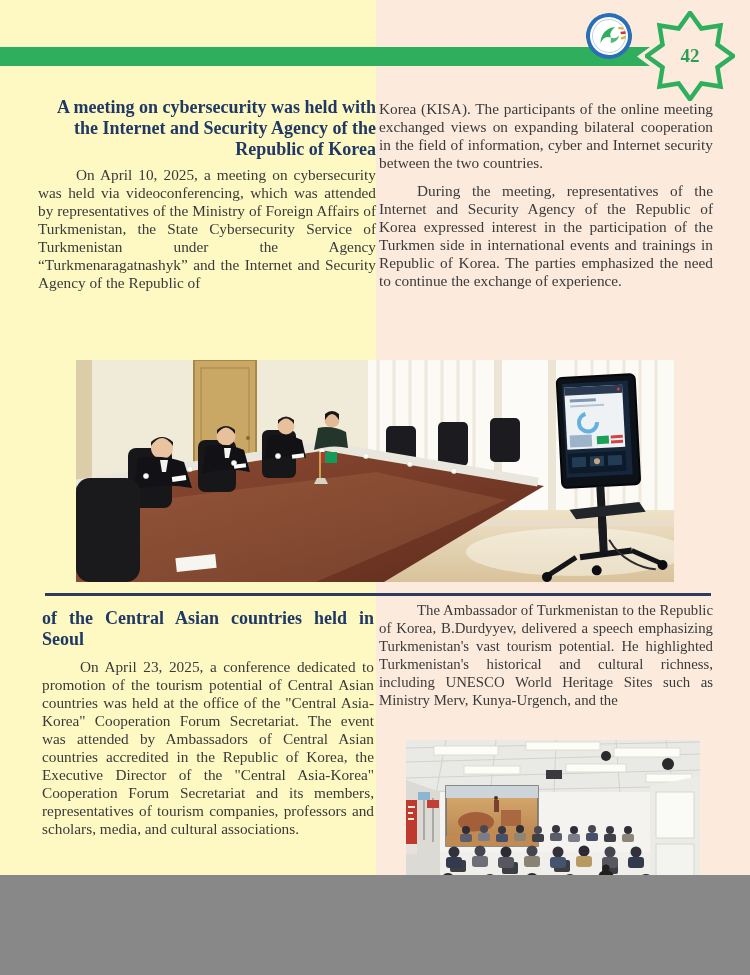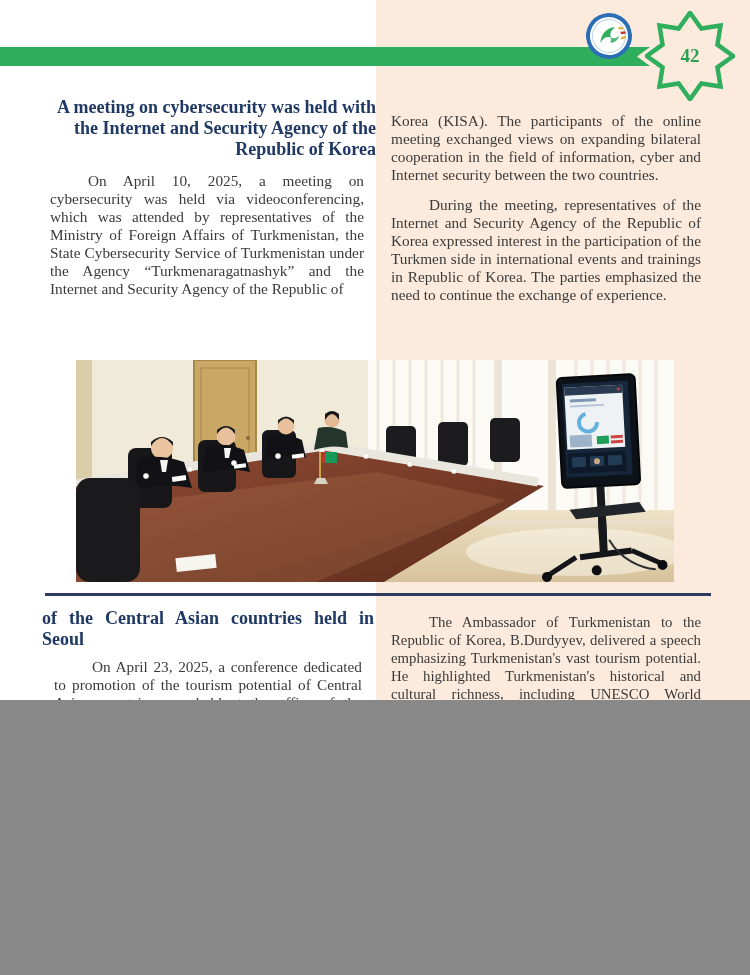--- a/index.html
+++ b/index.html
@@ -1,33 +1,33 @@
 <!DOCTYPE html>
 <html><head>
 <meta charset="utf-8">
 <style>
   html,body{margin:0;padding:0;background:#888;}
-  .page{position:relative;width:750px;height:700px;background:#ffffff;overflow:hidden;
+  .page{position:relative;width:750px;height:875px;background:#fef9c3;overflow:hidden;
         font-family:"Liberation Serif",serif;color:#3a3a3a;margin:0 auto;}
   .peach-panel{position:absolute;left:376px;top:0;width:374px;height:975px;background:#fcebdd;}
   .green-bar{position:absolute;left:0;top:47px;width:650px;height:19px;background:#2fae5e;
              clip-path:polygon(0 0,100% 0,calc(100% - 13px) 50%,100% 100%,0 100%);}
   .logo{position:absolute;left:586px;top:13px;width:46px;height:46px;transform:rotate(-14deg);}
   .star-badge{position:absolute;left:645px;top:11px;width:90px;height:90px;}
   .star-badge svg{position:absolute;left:0;top:0;}
   .page-number{position:absolute;left:0;top:0;width:90px;height:90px;display:flex;align-items:center;
                justify-content:center;color:#2b9e55;font-size:19px;font-weight:bold;}
   .col{position:absolute;text-align:justify;}
   .a1-left{left:38px;top:97px;width:338px;}
   .a1-right{left:379px;top:100px;width:334px;}
   .a2-left{left:42px;top:600px;width:332px;}
   .a2-right{left:379px;top:601px;width:334px;}
   h2{margin:0 0 6px 0;text-align:right;color:#1f3864;font-size:18px;line-height:1.16;font-weight:bold;}
   h3{margin:8px 0 6px 0;color:#1f3864;font-size:18px;line-height:1.16;font-weight:bold;}
-  .body-p{margin:12px;font-size:15.3px;line-height:18px;font-family:Liberation Serif, serif;}
+  .body-p{margin:0;font-size:15.3px;line-height:18px;font-family:Liberation Serif, serif;}
   .indent{text-indent:38px;}
   .gap-top{margin-top:10px;}
   .a2-right .body-p{font-size:14.8px;}
   .photo1{position:absolute;left:76px;top:360px;width:598px;height:222px;margin:0;}
   .photo2{position:absolute;left:406px;top:740px;width:294px;height:190px;margin:0;}
   .divider{position:absolute;left:45px;top:593px;width:666px;height:3px;background:#2e3a5e;}
   .horse-row{position:absolute;left:28px;top:936px;}
   .zigzag{position:absolute;left:28px;top:955px;}
 </style>
 </head>

